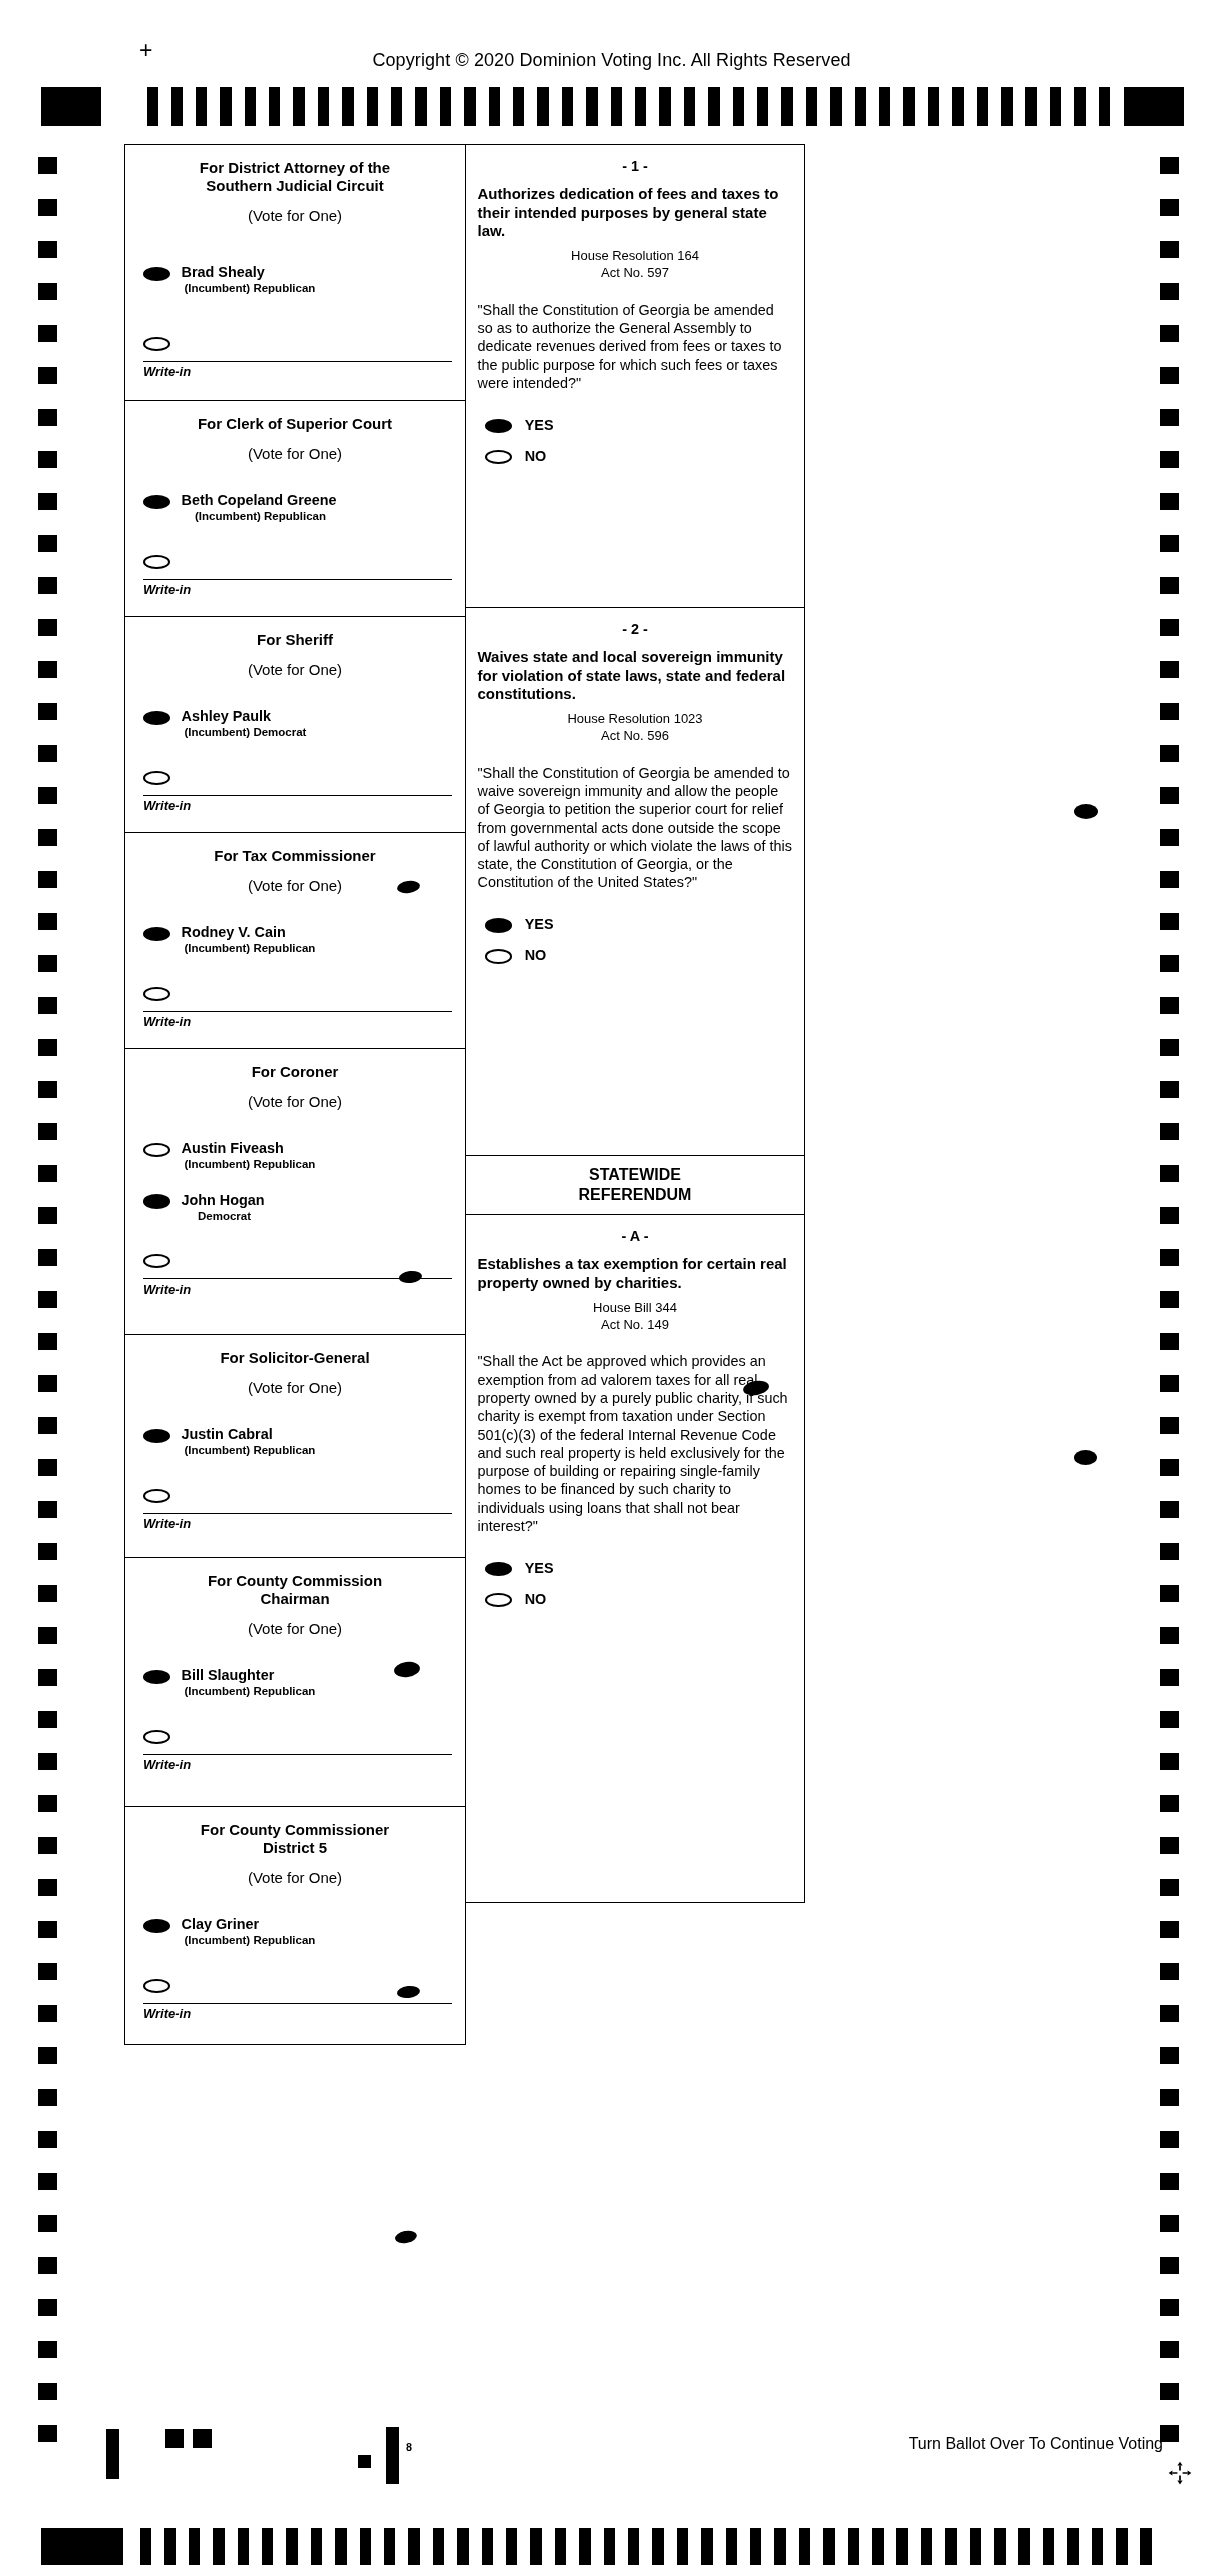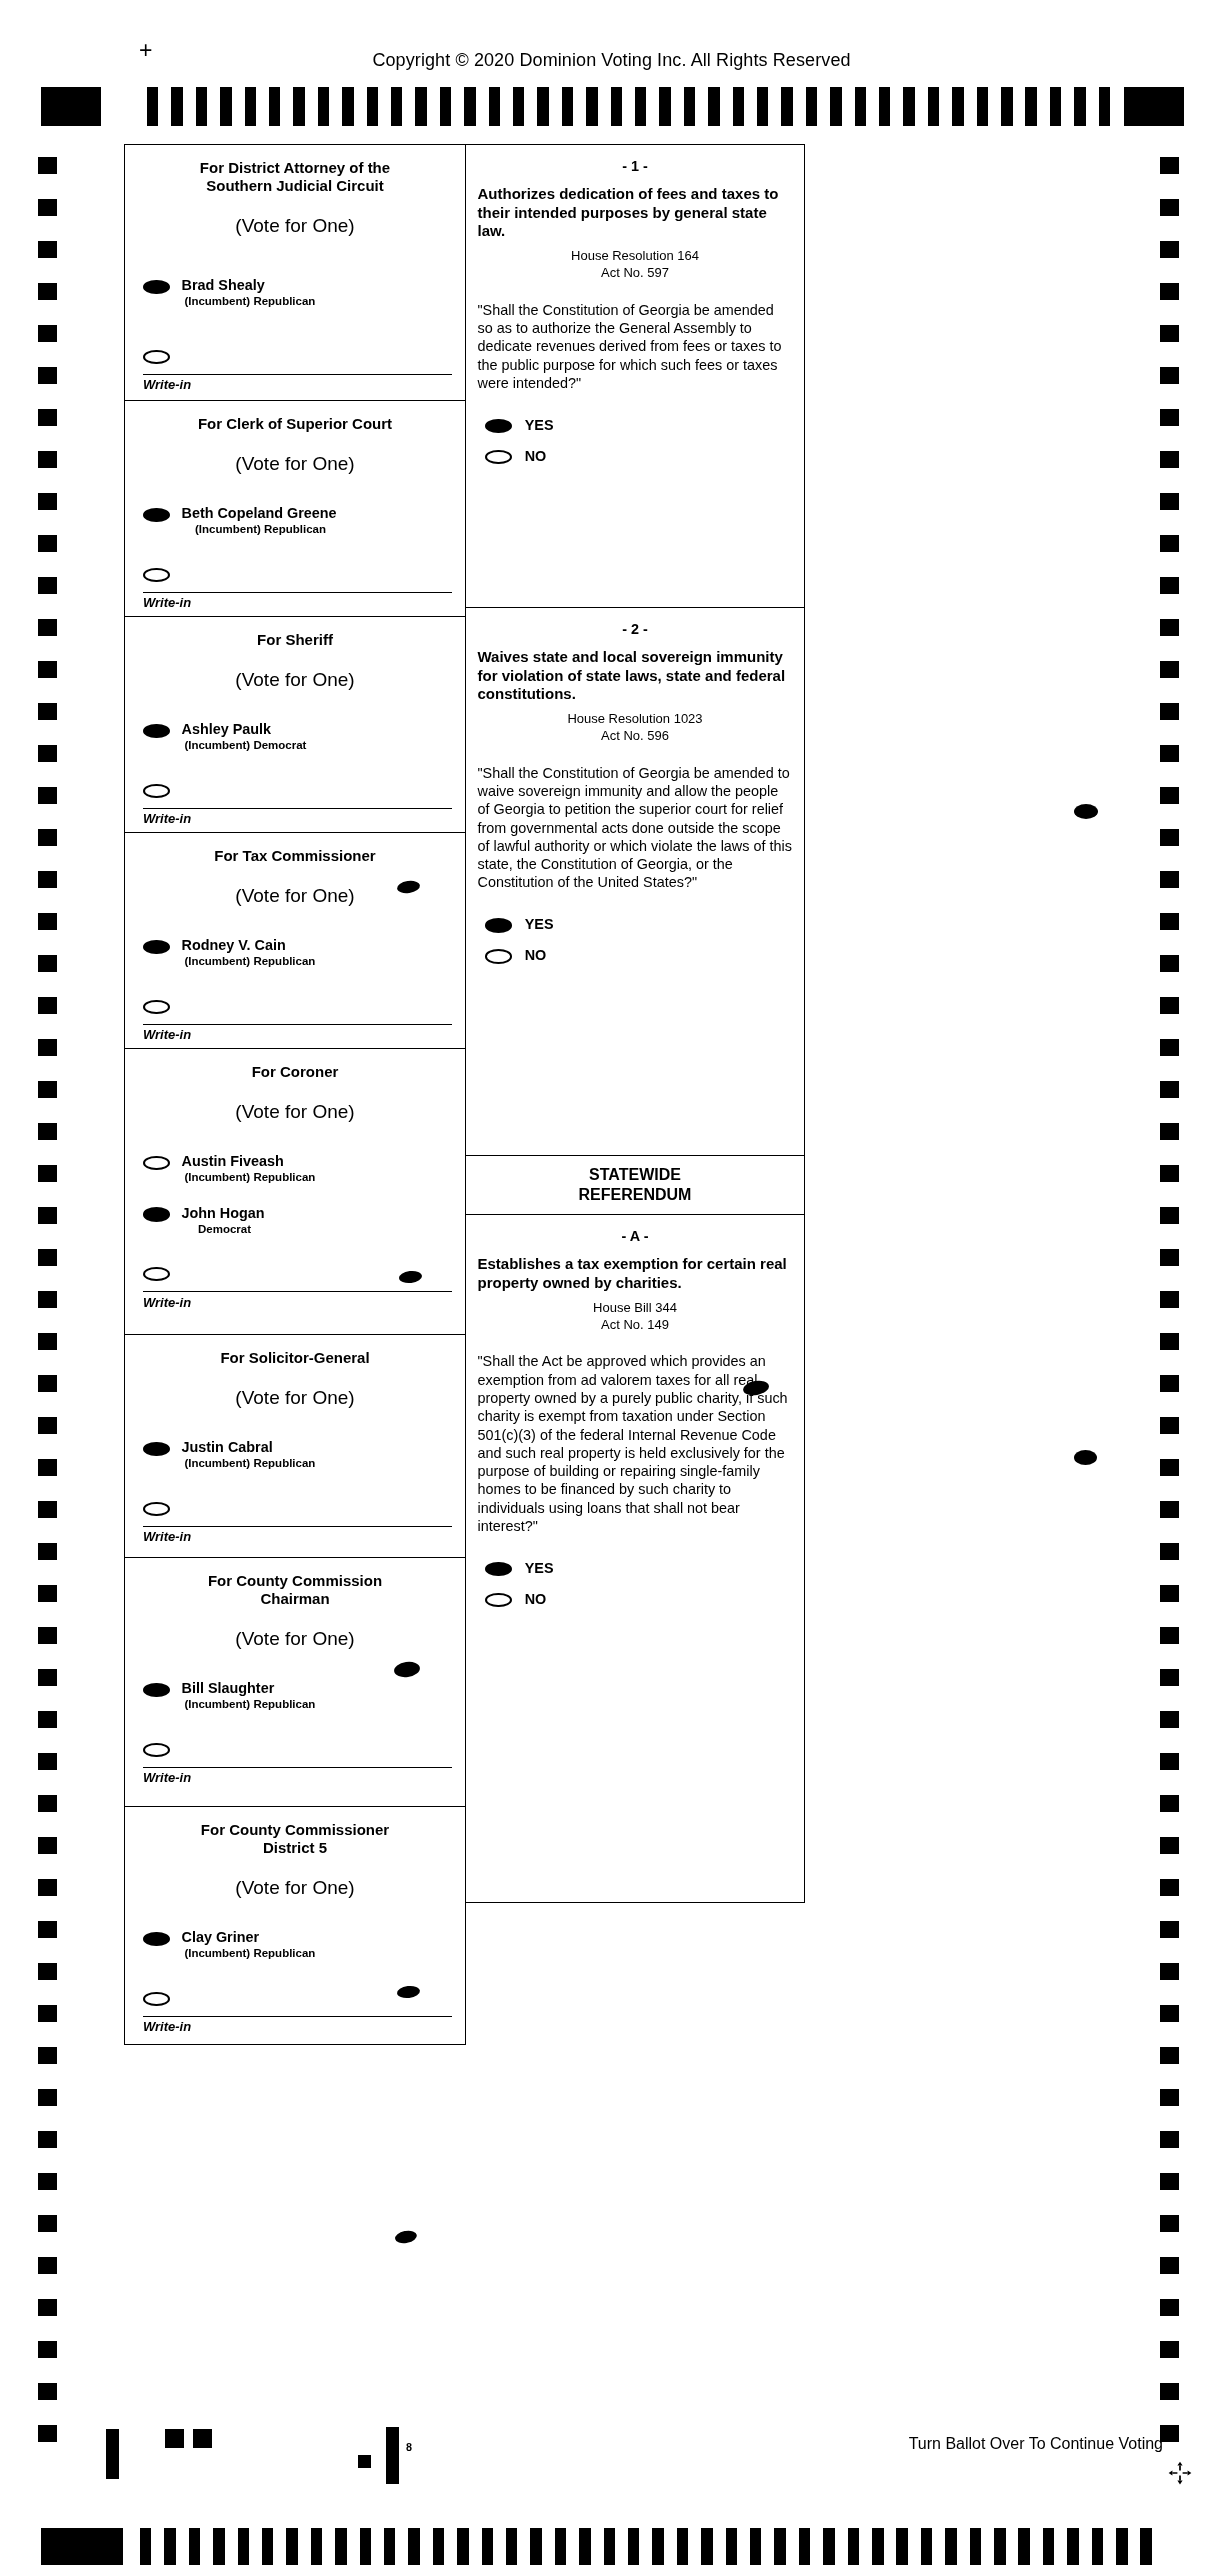--- a/index.html
+++ b/index.html
@@ -40,21 +40,21 @@
   .c-col {
     position: absolute; left: 124px; top: 144px; width: 342px;
     border: 1.4px solid #000; background: #fff;
   }
   .contest { border-bottom: 1.4px solid #000; overflow: hidden; padding-top: 11.5px; }
   .contest:last-child { border-bottom: none; }
   .c-title {
     font-weight: bold; font-size: 15px; line-height: 1.2;
     text-align: center; margin: 2.9px 10px 0; white-space: pre-line;
   }
-  .c-instr { text-align: center; font-size: 19px; margin-top: 20px; }
+  .c-instr { text-align: center; font-size: 15px; margin-top: 12px; }
   .cand-row { display: flex; gap: 11.5px; align-items: flex-start; margin: 40px 13px 0 18px; }
   .cand-row.med { margin-top: 30px; }
   .cand-row.tight { margin-top: 21.6px; }
   .oval {
     width: 27px; height: 14.4px; flex: none; margin-top: 2.2px;
     border: 2.2px solid #000; border-radius: 50%; background: #fff;
   }
   .oval.filled { background: #000; }
   .cand-name { display: block; font-weight: bold; font-size: 14.4px; line-height: 1.15; }
   .cand-party { display: block; font-size: 11.5px; font-weight: bold; margin-left: 2.9px; margin-top: 1.4px; text-align: center; }

